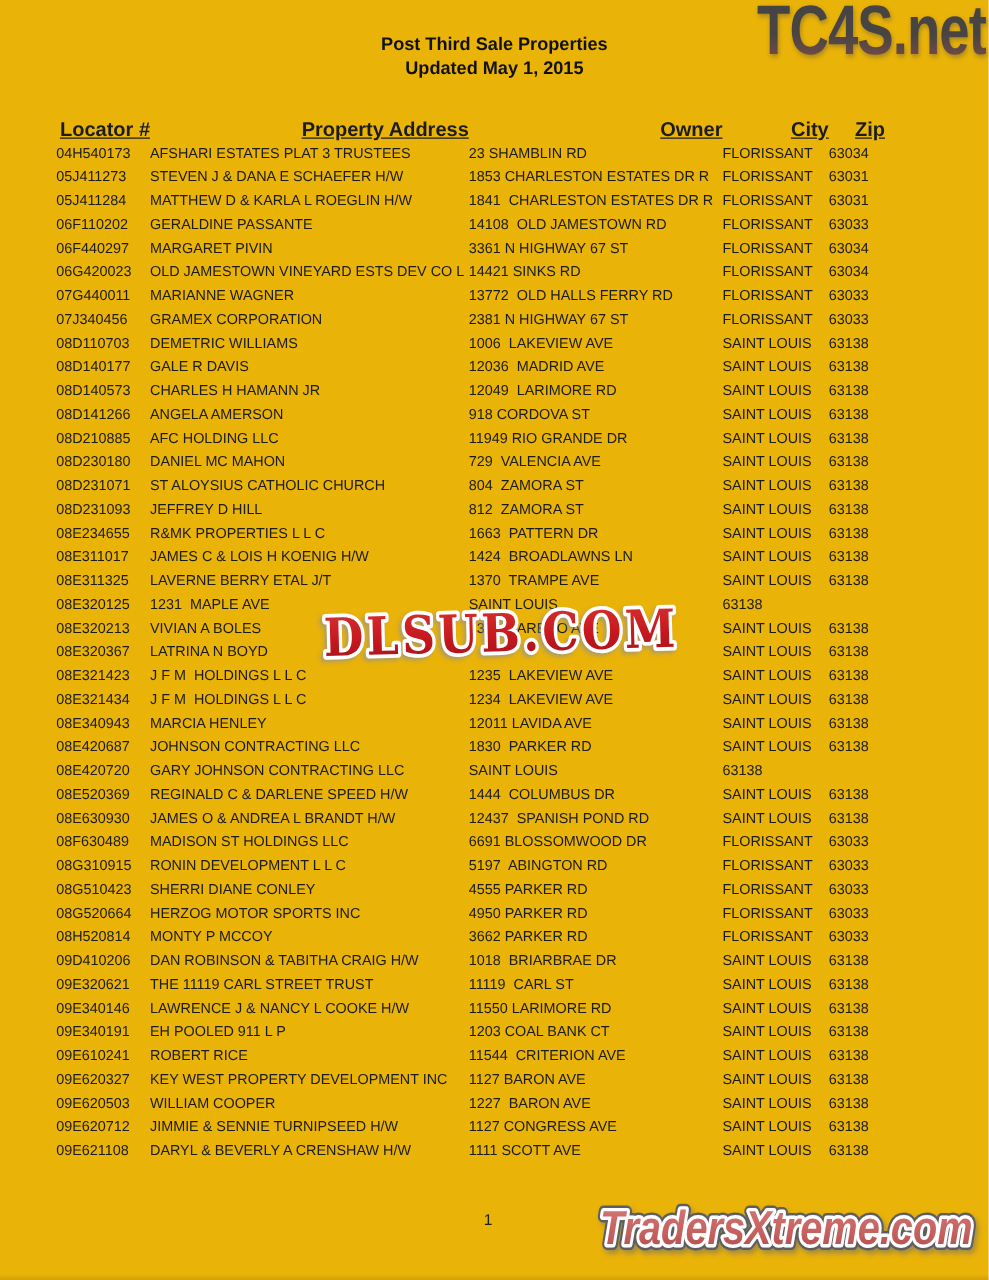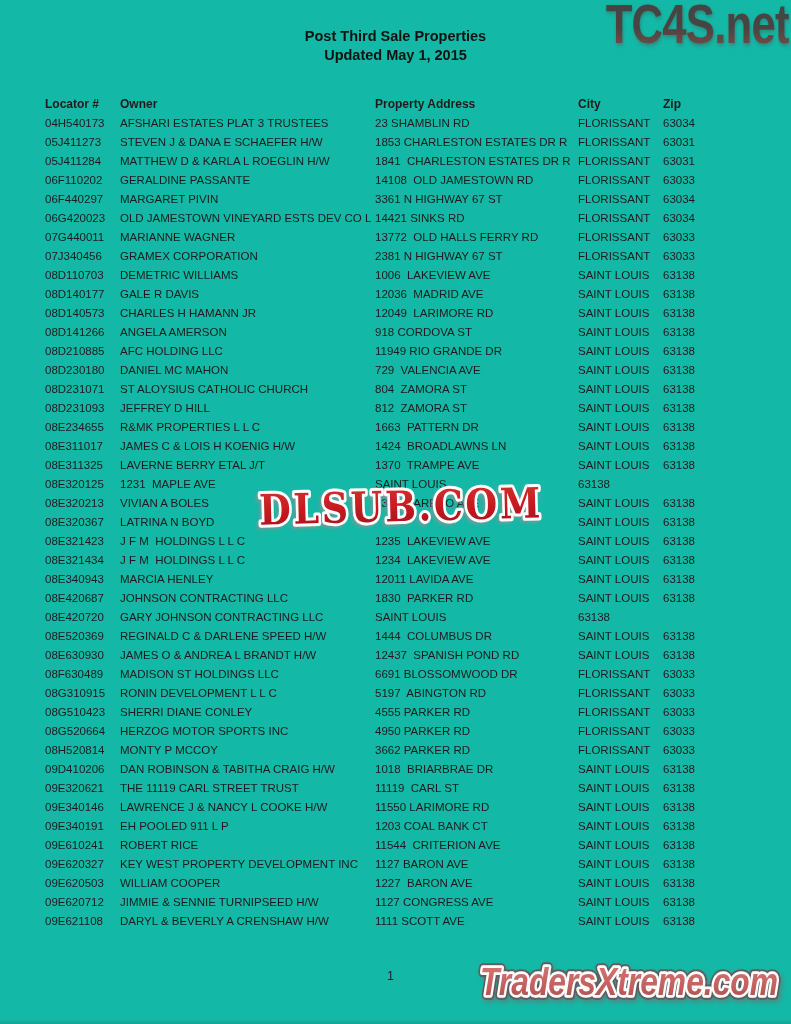--- a/index.html
+++ b/index.html
@@ -1,35 +1,35 @@
 <!DOCTYPE html>
 <html><head>
 <meta charset="utf-8">
 <style>
   html,body{margin:0;padding:0;background:#fff;}
   body{width:791px;height:1024px;position:relative;overflow:hidden;
        font-family:"Liberation Sans",sans-serif;color:#1c1c1c;}
-  .page{position:absolute;inset:0;background:#14b8a6;}
+  .page{position:absolute;inset:0;background:#eab308;}
 
   .title-block{position:absolute;top:27px;left:0;width:791px;text-align:center;
                font-weight:bold;font-size:14.5px;line-height:19px;color:#111;}
 
   
   .tc4s{position:absolute;top:-6px;right:2px;font-weight:bold;font-size:56px;line-height:60px;
         letter-spacing:-1px;transform:scaleX(0.78);transform-origin:100% 50%;
         background:linear-gradient(to bottom,#454545 0%,#484442 55%,#6b4a44 82%,#775149 100%);
         -webkit-background-clip:text;background-clip:text;color:transparent;
         filter:drop-shadow(1px 2px 2px rgba(70,70,70,0.45));}
 
   
   .table{position:absolute;left:45px;top:95px;width:708px;}
   .thead-row,.trow{display:grid;grid-template-columns:75px 255px 203px 85px 45px;
                    height:19px;line-height:19px;}
   .tcell{white-space:pre;overflow:visible;font-size:11.5px;}
-  .th{font-weight:bold;text-align:left;font-size:12px;white-space:pre;}
+  .th{font-weight:bold;text-align:right;font-size:16px;white-space:pre;text-decoration:underline;}
 
   
   .dlsub-svg{position:absolute;left:246px;top:476px;
              filter:drop-shadow(-2px 2px 1.5px rgba(145,145,145,0.7));}
   .dlsub-svg text{font-family:"DejaVu Serif",serif;font-weight:bold;font-size:42px;
                   letter-spacing:3px;paint-order:stroke;stroke:#ffffff;stroke-width:6px;
                   stroke-linejoin:round;}
   .traders-svg{position:absolute;left:468px;top:949px;
                filter:drop-shadow(2px 3px 2px rgba(110,110,110,0.55));}
   .traders-svg text{font-family:"Liberation Sans",sans-serif;font-weight:bold;
@@ -50,22 +50,22 @@
   <div class="title-block">
     <div>Post Third Sale Properties</div>
     <div>Updated May 1, 2015</div>
   </div>
 
   <div class="tc4s">TC4S.net</div>
 
   <div class="table">
     <div class="thead-row">
       <div class="th">Locator #</div>
+      <div class="th">Property Address</div>
       <div class="th">Owner</div>
-      <div class="th">Property Address</div>
       <div class="th">City</div>
       <div class="th">Zip</div>
     </div>
     <div id="table-body">
         <div class="trow">
           <div class="tcell col-locator">04H540173</div>
           <div class="tcell col-owner">AFSHARI ESTATES PLAT 3 TRUSTEES</div>
           <div class="tcell col-address">23 SHAMBLIN RD</div>
           <div class="tcell col-city">FLORISSANT</div>
           <div class="tcell col-zip">63034</div>

